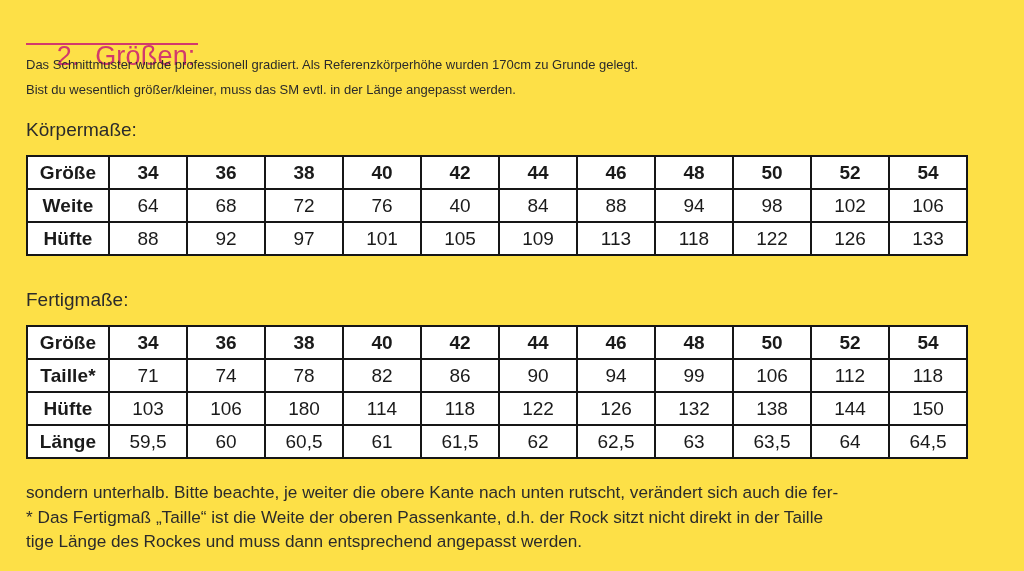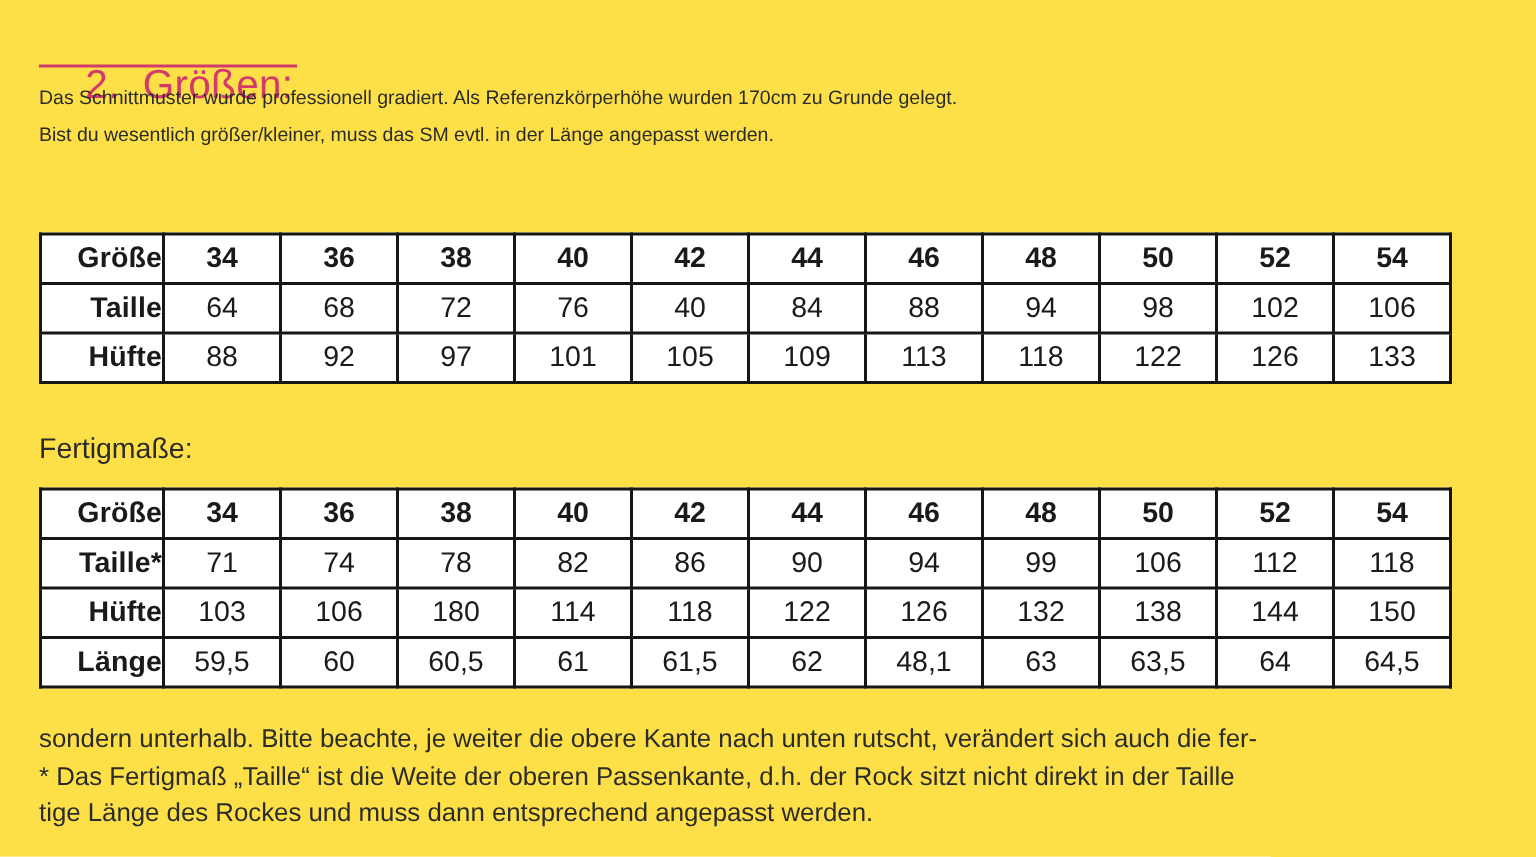--- a/index.html
+++ b/index.html
@@ -90,21 +90,21 @@
     vertical-align: middle;
     font-size: 19px;
     font-weight: 400;
     color: #1a1a1a;
     padding: 0;
     box-sizing: border-box;
   }
   .size-table .rowhead {
     font-weight: 700;
     font-size: 19px;
-    text-align: right;
+    text-align: center;
     width: 82px;
     letter-spacing: 0.1px;
   }
   .size-table col.lbl { width: 82px; }
 
   
   .footnote {
     position: absolute;
     left: 26px;
     top: 480px;
@@ -123,20 +123,21 @@
   <div class="section-heading">
     <span>2.  Größen:</span>
     <span class="rule"></span>
   </div>
 
   <div class="intro">
     <span class="line">Das Schnittmuster wurde professionell gradiert. Als Referenzkörperhöhe wurden 170cm zu Grunde gelegt.</span>
     <span class="line">Bist du wesentlich größer/kleiner, muss das SM evtl. in der Länge angepasst werden.</span>
   </div>
 
+  <div class="caption c1">Körpermaße:</div>
 
   <table class="size-table t1">
     <colgroup>
       <col class="lbl">
       <col>
         <col>
         <col>
         <col>
         <col>
         <col>
@@ -155,21 +156,21 @@
         <td style="font-weight:700">40</td>
         <td style="font-weight:700">42</td>
         <td style="font-weight:700">44</td>
         <td style="font-weight:700">46</td>
         <td style="font-weight:700">48</td>
         <td style="font-weight:700">50</td>
         <td style="font-weight:700">52</td>
         <td style="font-weight:700">54</td>
       </tr>
       <tr>
-        <td class="rowhead">Taille</td>
+        <td class="rowhead">Weite</td>
         <td>64</td>
         <td>68</td>
         <td>72</td>
         <td>76</td>
         <td>40</td>
         <td>84</td>
         <td>88</td>
         <td>94</td>
         <td>98</td>
         <td>102</td>
@@ -253,21 +254,21 @@
         <td>150</td>
       </tr>
       <tr>
         <td class="rowhead">Länge</td>
         <td>59,5</td>
         <td>60</td>
         <td>60,5</td>
         <td>61</td>
         <td>61,5</td>
         <td>62</td>
-        <td>48,1</td>
+        <td>62,5</td>
         <td>63</td>
         <td>63,5</td>
         <td>64</td>
         <td>64,5</td>
       </tr>
     </tbody>
   </table>
 
   <div class="footnote">
     <span class="line">sondern unterhalb. Bitte beachte, je weiter die obere Kante nach unten rutscht, verändert sich auch die fer-</span>

